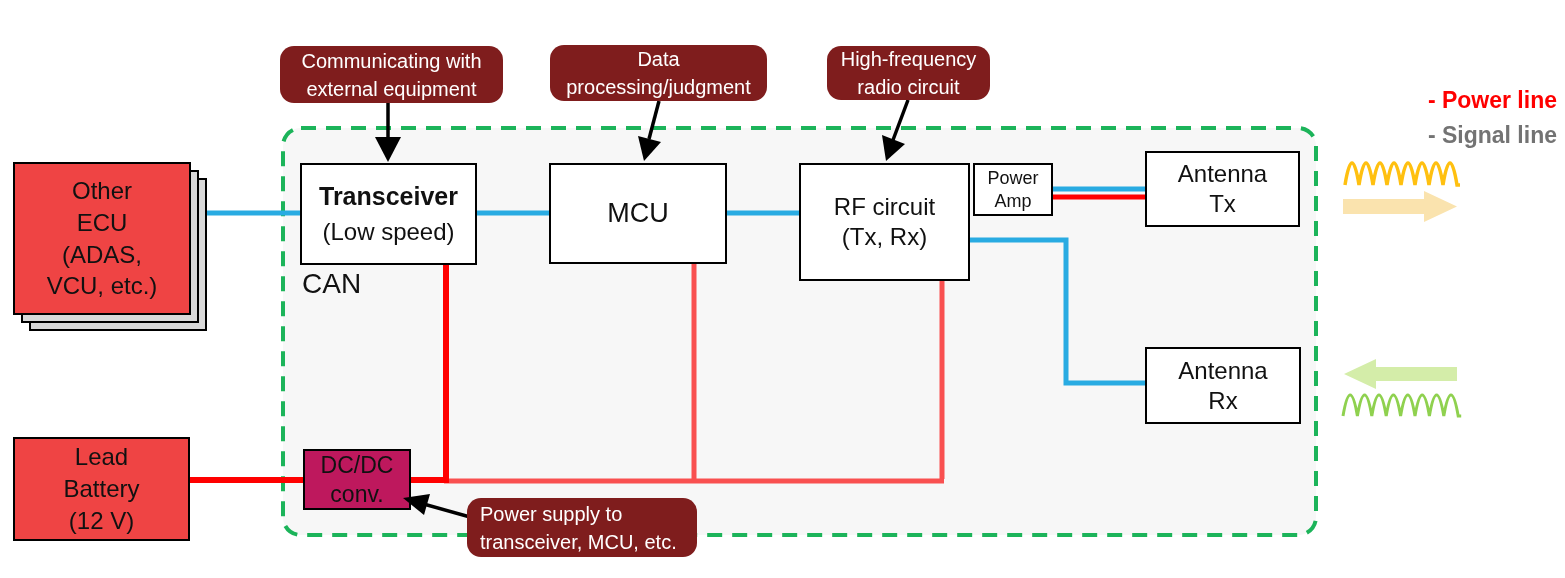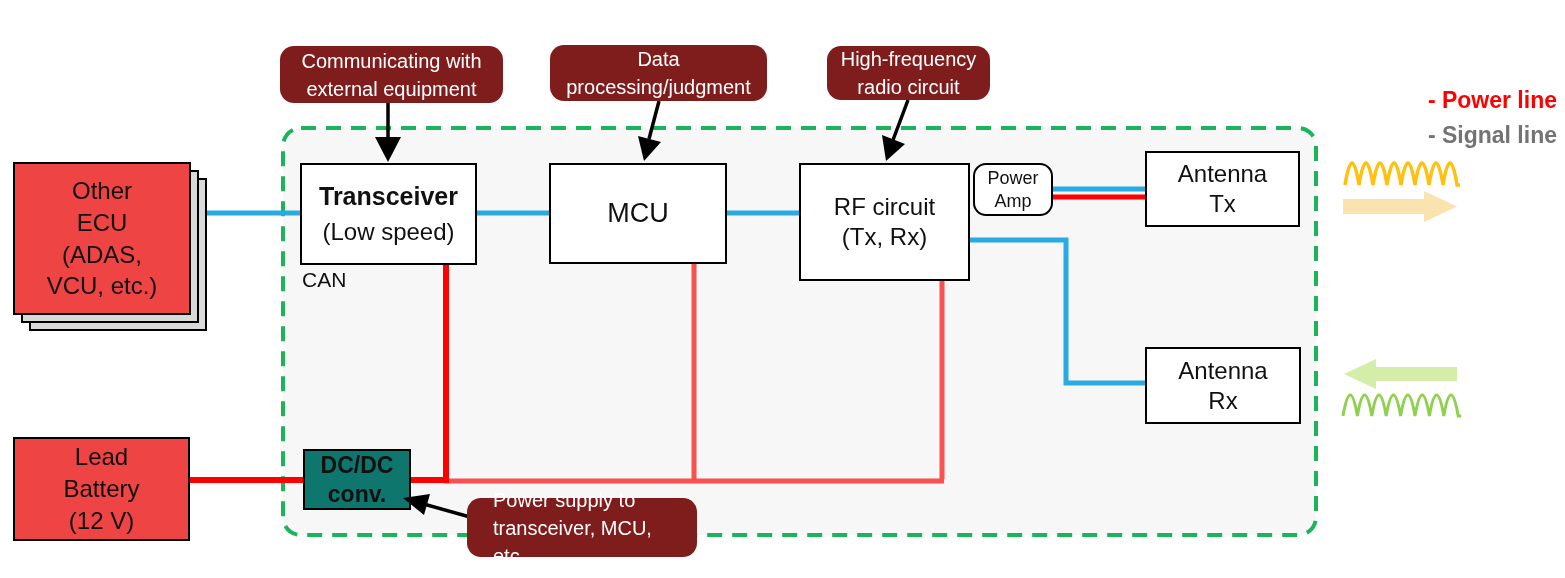--- a/index.html
+++ b/index.html
@@ -13,33 +13,33 @@
     position:absolute;display:flex;flex-direction:column;align-items:center;justify-content:center;
     background:#ffffff;border:2px solid #000;box-sizing:border-box;text-align:center;z-index:2;
   }
   .pre{white-space:pre-line;}
   .gray{background:#ef4444;font-size:24px;line-height:1.32;}
   .stackback{position:absolute;background:#d9d9d9;border:2px solid #000;box-sizing:border-box;z-index:2;}
   .whitebox{font-size:24px;line-height:1.25;}
   .t-title{font-weight:bold;font-size:25px;}
   .t-sub{font-size:24px;margin-top:4px;}
   .mcu-label{font-weight:normal;font-size:27px;}
-  .pa{font-size:18px;line-height:1.25;border-radius:13px;}
+  .pa{font-size:18px;line-height:1.25;}
   .dcdc{
-    background:#0f766e;font-weight:bold;font-size:23px;line-height:1.25;
+    background:#be185d;font-weight:normal;font-size:23px;line-height:1.25;
   }
   .can{
-    position:absolute;left:302px;top:268px;font-size:21px;z-index:2;
+    position:absolute;left:302px;top:268px;font-size:28px;z-index:2;
   }
   .callout{
     position:absolute;background:#7f1d1d;color:#fff;border-radius:14px;
     display:flex;align-items:center;justify-content:center;text-align:center;
     font-size:20px;line-height:1.4;z-index:4;box-sizing:border-box;padding:4px 10px;
   }
-  .callout.leftalign{justify-content:flex-start;text-align:left;padding-left:26px;}
+  .callout.leftalign{justify-content:flex-start;text-align:left;padding-left:13px;}
   .legend{
     position:absolute;right:8px;top:68px;text-align:right;z-index:2;
     font-size:23px;font-weight:bold;line-height:35px;margin-top:15px;
   }
   .legend .power{color:#ff0000;}
   .legend .signal{color:#737373;text-align:right;}
 </style>
 </head>
 <body>
 

